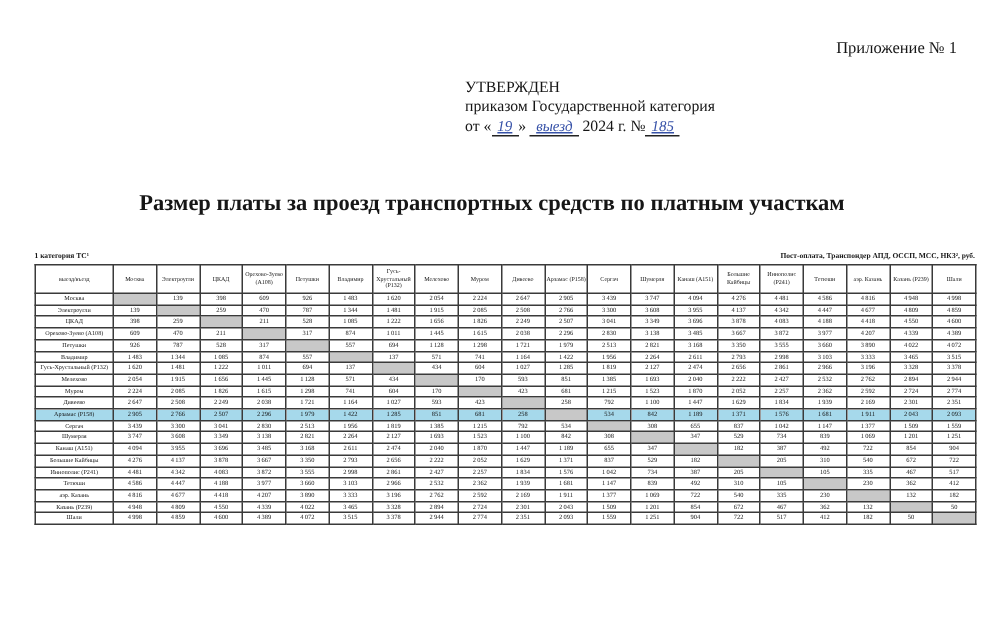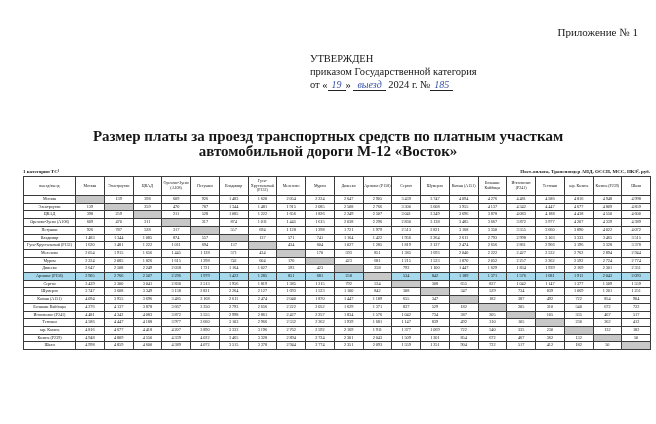--- a/index.html
+++ b/index.html
@@ -19,20 +19,21 @@
     position:absolute;top:52px;right:6px;width:340px;
     text-align:left;font-size:10.5px;line-height:13px;
   }
   .approval .date-line{white-space:nowrap;}
   .hw{
     color:#3752a8;
     font-style:italic;
     border-bottom:0.8px solid #222;
     padding:0 4px;
     font-size:10px;
+    text-decoration:underline;
   }
   .title{
     position:absolute;top:129px;left:0;width:100%;
     text-align:center;font-weight:bold;font-size:15px;line-height:15px;
   }
   .caption-left{
     position:absolute;top:169px;left:23px;
     font-size:5px;font-weight:bold;
   }
   .caption-right{
@@ -76,21 +77,20 @@
 <div class="appendix">Приложение № 1</div>
 
 <div class="approval">
   <div>УТВЕРЖДЕН</div>
   <div>приказом Государственной категория</div>
   <div class="date-line"><span>от «</span><span class="hw">19</span><span>»</span> <span class="hw">выезд</span> <span>2024 г. №</span><span class="hw">185</span></div>
 </div>
 
 <div class="title">
   <div>Размер платы за проезд транспортных средств по платным участкам</div>
-  <div>автомобильной дороги М-12 «Восток»</div>
 </div>
 
 <div class="caption-left">1 категория ТС¹</div>
 <div class="caption-right">Пост-оплата, Транспондер АПД, ОССП, МСС, НКЗ², руб.</div>
 
 <table class="toll" id="toll-table">
     <colgroup>
       <col class="labelcol">
       <col>
       <col>

